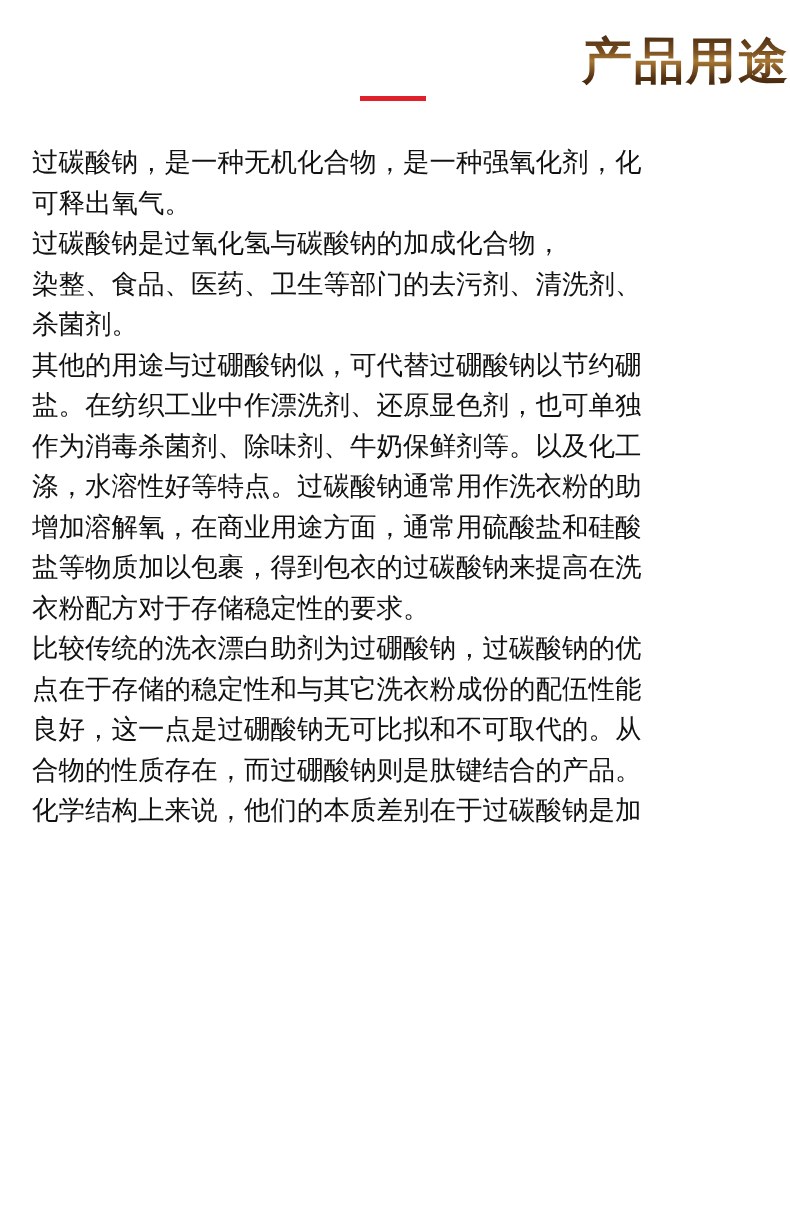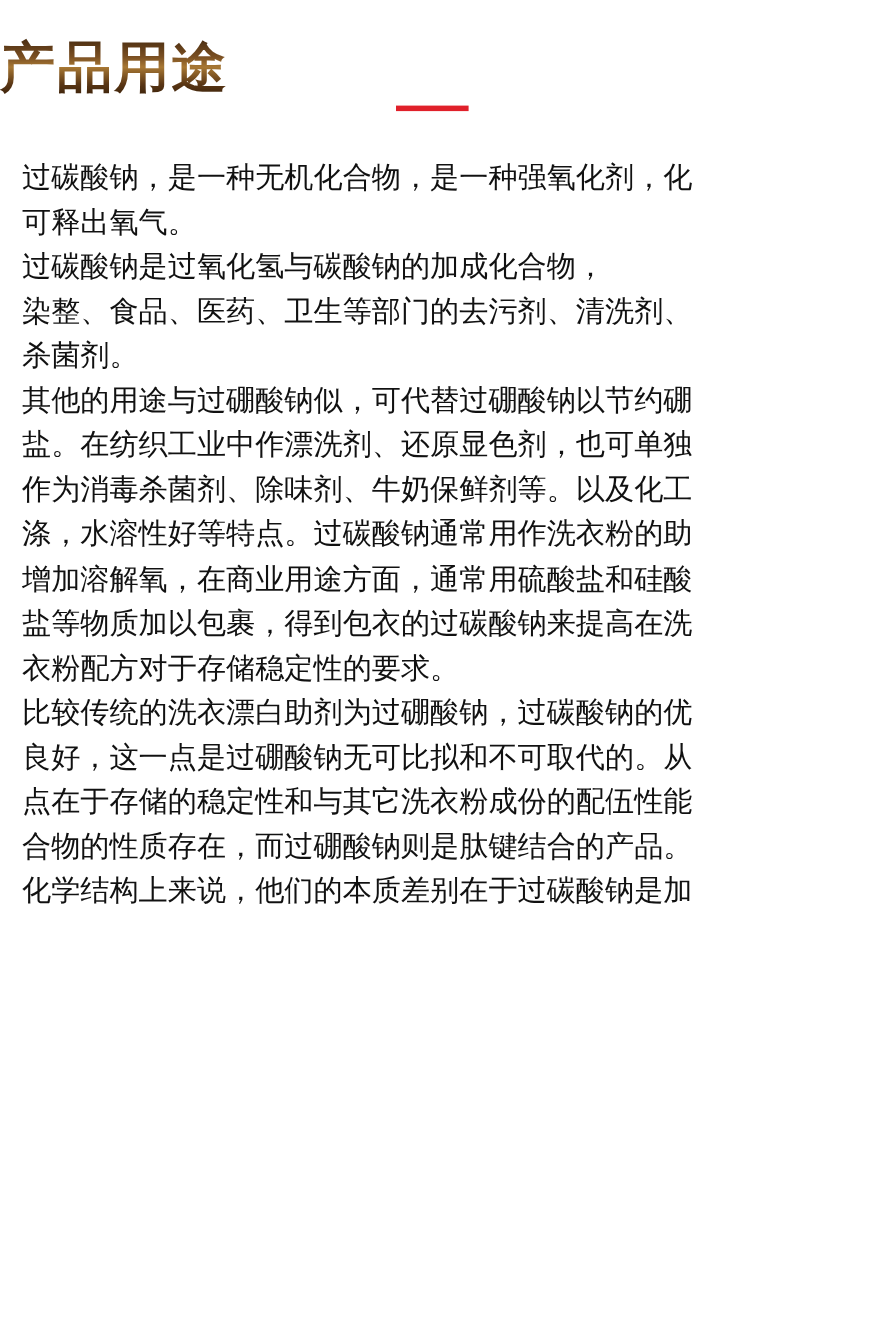--- a/index.html
+++ b/index.html
@@ -19,42 +19,42 @@
       left: 0;
       top: 0;
       width: 790px;
       height: 110px;
     }
     .title {
       position: absolute;
       left: 0;
       width: 790px;
       top: 30px;
-      text-align: left;
+      text-align: right;
       font-size: 50px;
       font-weight: bold;
       line-height: 62px;
       letter-spacing: 2px;
       color: #4a2c12;
       background: linear-gradient(180deg, #3b220c 0%, #7a4f22 35%, #a87834 50%, #5a3614 75%, #2e1a08 100%);
       -webkit-background-clip: text;
       background-clip: text;
       -webkit-text-fill-color: transparent;
     }
     .underline {
       position: absolute;
       left: 360px;
       top: 96px;
       width: 66px;
       height: 5px;
       background: #e0202a;
     }
     .content {
       position: absolute;
-      left: 20px;
+      left: 32px;
       top: 142px;
       width: 716px;
     }
     .para {
       margin: 0;
       font-size: 26.5px;
       line-height: 40.5px;
       color: #111111;
       word-break: break-all;
     }
@@ -85,18 +85,18 @@
     <span class="line">其他的用途与过硼酸钠似，可代替过硼酸钠以节约硼</span>
     <span class="line">盐。在纺织工业中作漂洗剂、还原显色剂，也可单独</span>
     <span class="line">作为消毒杀菌剂、除味剂、牛奶保鲜剂等。以及化工</span>
     <span class="line">涤，水溶性好等特点。过碳酸钠通常用作洗衣粉的助</span>
     <span class="line">增加溶解氧，在商业用途方面，通常用硫酸盐和硅酸</span>
     <span class="line">盐等物质加以包裹，得到包衣的过碳酸钠来提高在洗</span>
     <span class="line">衣粉配方对于存储稳定性的要求。</span>
   </p>
   <p class="para">
     <span class="line">比较传统的洗衣漂白助剂为过硼酸钠，过碳酸钠的优</span>
+    <span class="line">点在于存储的稳定性和与其它洗衣粉成份的配伍性能</span>
     <span class="line">良好，这一点是过硼酸钠无可比拟和不可取代的。从</span>
-    <span class="line">点在于存储的稳定性和与其它洗衣粉成份的配伍性能</span>
     <span class="line">合物的性质存在，而过硼酸钠则是肽键结合的产品。</span>
     <span class="line">化学结构上来说，他们的本质差别在于过碳酸钠是加</span>
   </p>
 </div>
 
 </body></html>

